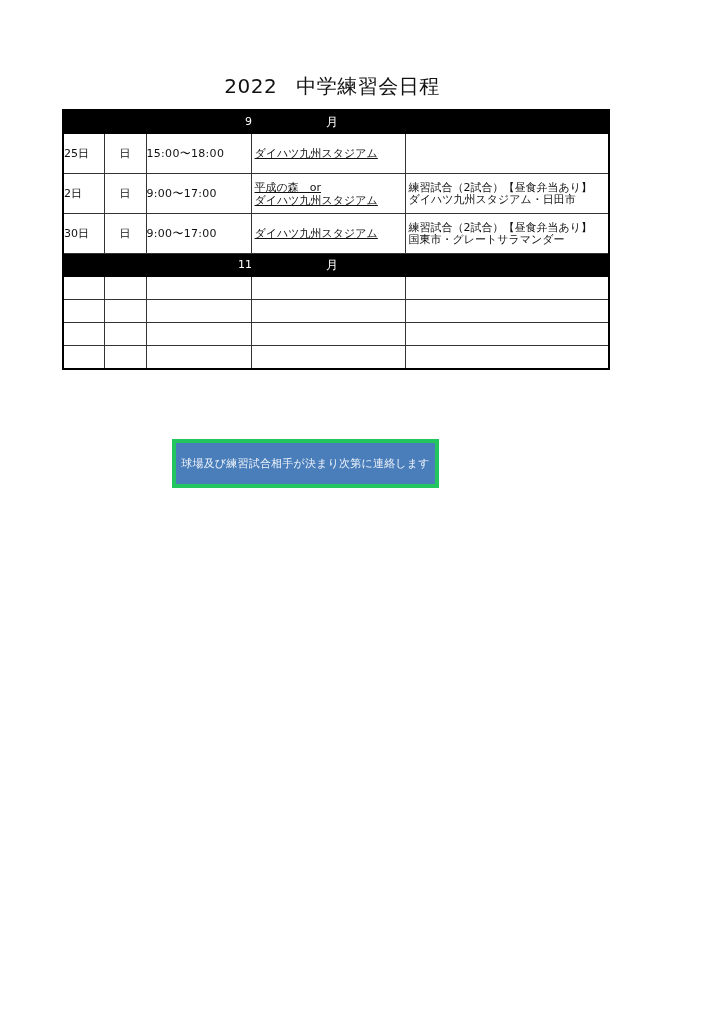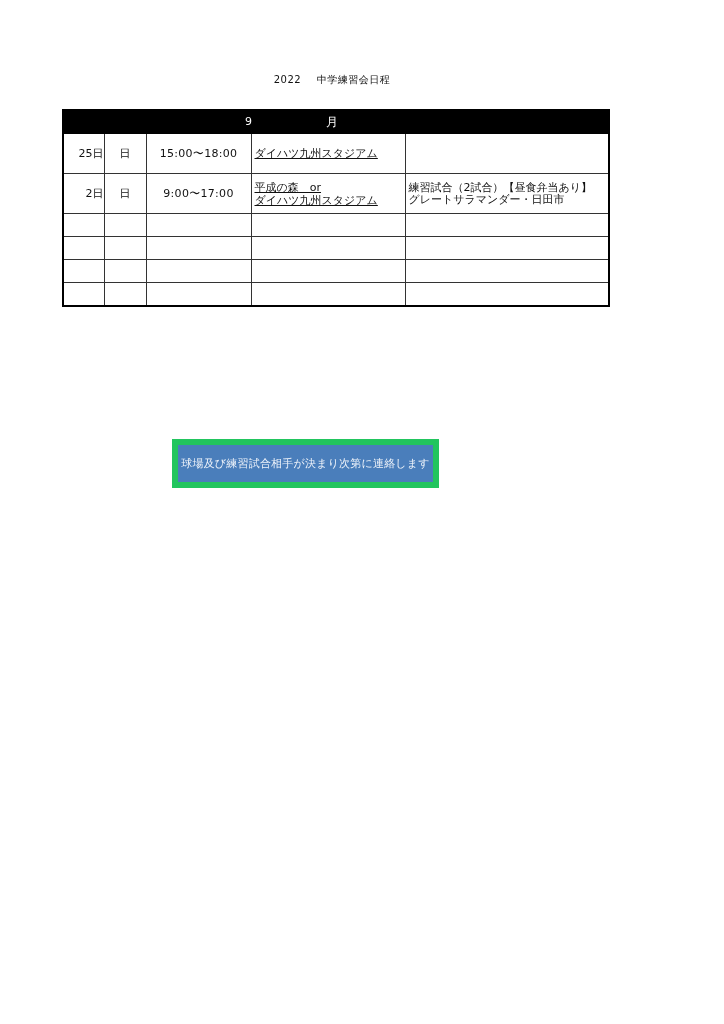--- a/index.html
+++ b/index.html
@@ -1,41 +1,41 @@
 <!DOCTYPE html>
 <html><head>
 <meta charset="utf-8">
 <style>
   html, body { margin: 0; padding: 0; background: #ffffff; }
   body { width: 724px; height: 1024px; position: relative; overflow: hidden;
          font-family: "DejaVu Sans", "Liberation Sans", sans-serif; color: #111; }
   .title { position: absolute; left: 0; width: 664px; top: 73px; text-align: center;
-           font-size: 10px; letter-spacing: 0.5px; }
+           font-size: 20px; letter-spacing: 0.5px; }
   .title .yr { margin-right: 12px; }
   table.sched { position: absolute; left: 62px; top: 109px; width: 546px;
                 border-collapse: collapse; table-layout: fixed;
                 border: 2px solid #000; }
   table.sched td { border: 1px solid #333; padding: 0; font-size: 11px;
                    vertical-align: middle; overflow: hidden; white-space: nowrap; }
   col.c1 { width: 41px; } col.c2 { width: 42px; } col.c3 { width: 105px; }
   col.c4 { width: 154px; } col.c5 { width: 204px; }
   tr.month td { background: #000; color: #fff; height: 22px; border-color: #000; }
   tr.month .mwrap { position: relative; height: 22px; }
   tr.month .mnum { position: absolute; left: 0; width: 188px; text-align: right;
                    top: 4px; font-size: 11px; }
   tr.month .mlbl { position: absolute; left: 262px; top: 3px; font-size: 12px; }
   tr.ev td { height: 39px; }
-  td.day { text-align: right; font-size: 11.5px; }
+  td.day { text-align: left; font-size: 11.5px; }
   td.wd { text-align: center; font-size: 11.5px; }
-  td.time { text-align: center; font-size: 10.5px; letter-spacing: 0.3px; }
+  td.time { text-align: left; font-size: 10.5px; letter-spacing: 0.3px; }
   td.venue { padding-left: 3px !important; font-size: 11px; line-height: 13px; white-space: normal !important; text-decoration: underline; }
   td.note { padding-left: 3px !important; font-size: 10.5px; line-height: 12px; white-space: normal !important; margin-top: 20px; }
   tr.empty td { height: 22px; }
   .notice { position: absolute; left: 172px; top: 439px; width: 267px; height: 49px;
-            background: #4a7ebb; border: 6px solid #22c55e; box-sizing: border-box;
+            background: #4a7ebb; border: 4px solid #22c55e; box-sizing: border-box;
             color: #eef3fa; font-size: 11px; display: flex; align-items: center;
             justify-content: center; letter-spacing: 0.2px; }
 </style>
 </head>
 <body>
 
 <div class="title">
   <span class="yr">2022</span>
   <span>中学練習会日程</span>
 </div>
@@ -71,24 +71,44 @@
     <tr class="ev">
       <td class="day">2日</td>
       <td class="wd">日</td>
       <td class="time">9:00〜17:00</td>
       <td class="venue">
         <div>平成の森　or</div>
         <div>ダイハツ九州スタジアム</div>
       </td>
       <td class="note">
         <div>練習試合（2試合）【昼食弁当あり】</div>
-        <div>グレートサラマンダー・日田市</div>
+        <div>ダイハツ九州スタジアム・日田市</div>
+      </td>
+    </tr>
+    <tr class="ev">
+      <td class="day">30日</td>
+      <td class="wd">日</td>
+      <td class="time">9:00〜17:00</td>
+      <td class="venue">
+          <div>ダイハツ九州スタジアム</div>
+        </td>
+      <td class="note">
+        <div>練習試合（2試合）【昼食弁当あり】</div>
+        <div>国東市・グレートサラマンダー</div>
       </td>
     </tr>
 
+    <tr class="month">
+      <td colspan="5">
+          <div class="mwrap">
+        <span class="mnum">11</span>
+        <span class="mlbl">月</span>
+      </div>
+        </td>
+    </tr>
     <tr class="empty">
         <td></td>
         <td></td>
         <td></td>
         <td></td>
         <td></td>
       </tr>
     <tr class="empty">
         <td></td>
         <td></td>

